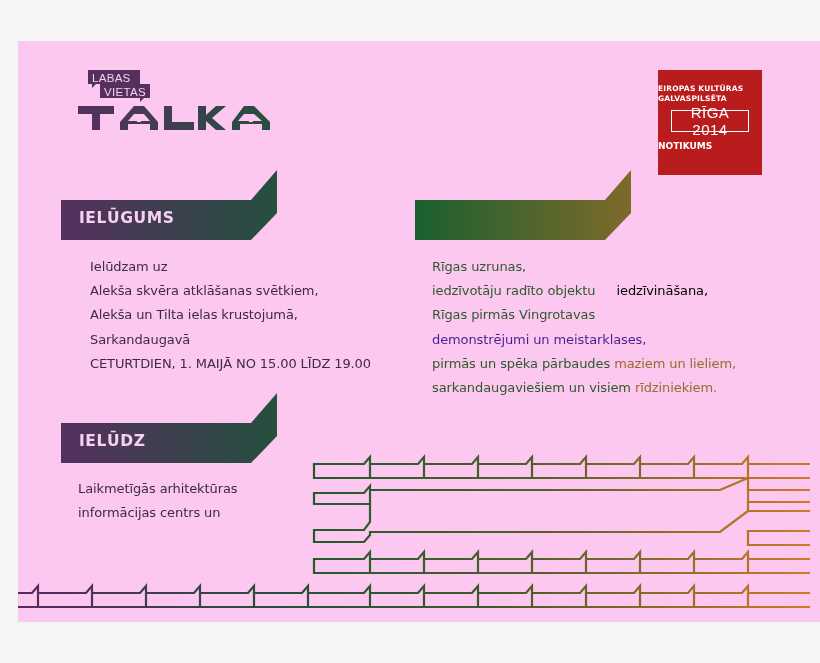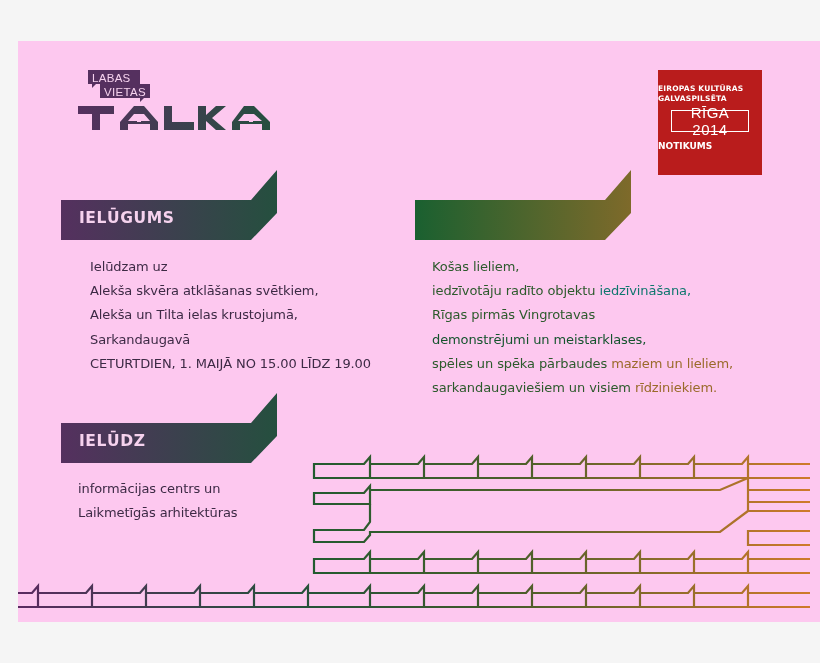--- a/index.html
+++ b/index.html
@@ -63,21 +63,21 @@
     position: absolute;
     font-family: "DejaVu Sans", sans-serif;
     font-size: 13px;
     line-height: 24.2px;
     color: #3d2a45;
     white-space: nowrap;
     letter-spacing: -0.1px;
   }
   .textblock .line { display: block; }
   .prog .line { color: #2c5a2c; }
-  .prog .c2 { color: #0f766e; }
+  .prog .c2 { color: #000000; margin-left: 17px; }
   .prog .c3 { color: #9a6a2a; text-align: right; }
   
   .pattern { position: absolute; left: 0; top: 0; }
   .url {
     position: absolute; left: 352px; top: 468px;
     font-family: "DejaVu Sans", sans-serif;
     font-weight: bold; font-size: 15px;
     letter-spacing: 0.4px;
     background: linear-gradient(90deg, #1c5a2c 0%, #5a6a2a 50%, #9a6a2a 100%);
     -webkit-background-clip: text; background-clip: text;
@@ -240,27 +240,27 @@
 
   <div class="textblock" style="left:60px; top:214px;margin-left:12px;">
     <span class="line">Ielūdzam uz</span>
     <span class="line">Alekša skvēra atklāšanas svētkiem,</span>
     <span class="line">Alekša un Tilta ielas krustojumā,</span>
     <span class="line">Sarkandaugavā</span>
     <span class="line">CETURTDIEN, 1. MAIJĀ NO 15.00 LĪDZ 19.00</span>
   </div>
 
   <div class="textblock prog" style="left:414px; top:214px;">
-    <span class="line"><span>Košas lieliem,</span></span>
+    <span class="line"><span>Rīgas uzrunas,</span></span>
     <span class="line"><span>iedzīvotāju radīto objektu </span><span class="c2">iedzīvināšana,</span></span>
     <span class="line"><span>Rīgas pirmās Vingrotavas</span></span>
-    <span class="line" style="color:#14532d;"><span>demonstrējumi un meistarklases,</span></span>
-    <span class="line"><span>spēles un spēka pārbaudes </span><span class="c3">maziem un lieliem,</span></span>
+    <span class="line" style="color:#4c1d95;"><span>demonstrējumi un meistarklases,</span></span>
+    <span class="line"><span>pirmās un spēka pārbaudes </span><span class="c3">maziem un lieliem,</span></span>
     <span class="line"><span>sarkandaugaviešiem un visiem </span><span class="c3">rīdziniekiem.</span></span>
   </div>
 
   <div class="textblock" style="left:60px; top:436px;">
+    <span class="line">Laikmetīgās arhitektūras</span>
     <span class="line">informācijas centrs un</span>
-    <span class="line">Laikmetīgās arhitektūras</span>
   </div>
 
 
 </div>
 
 </body></html>

